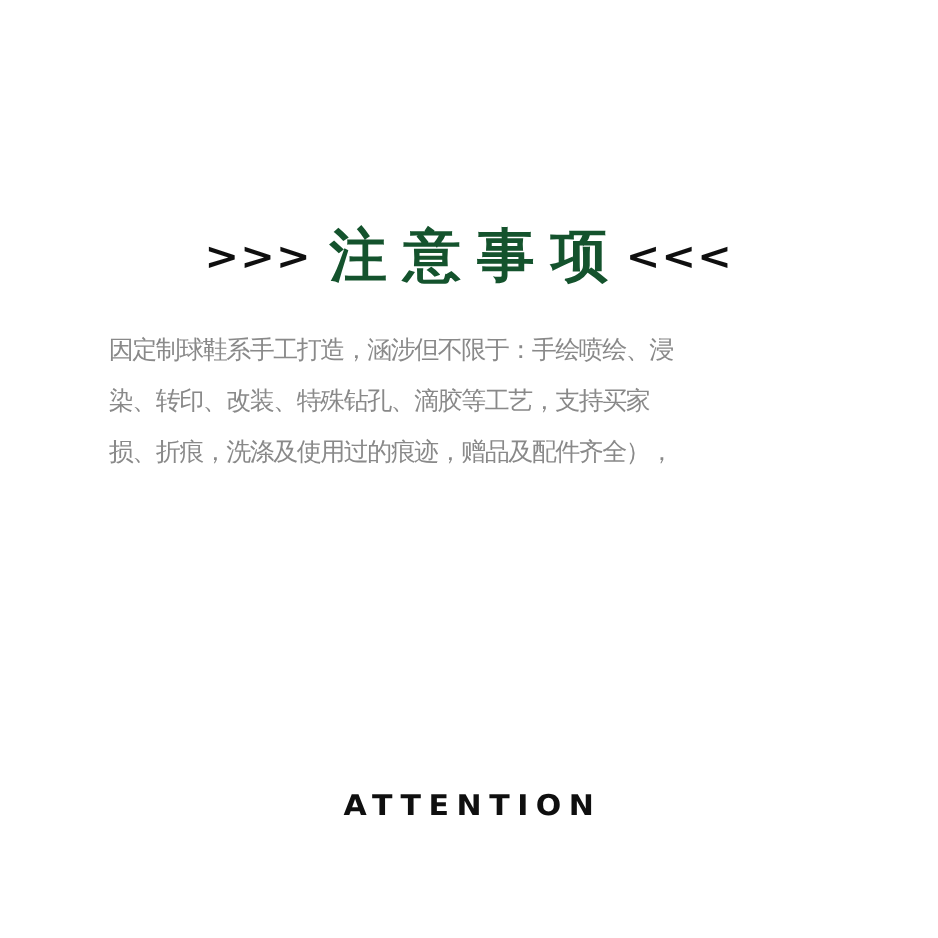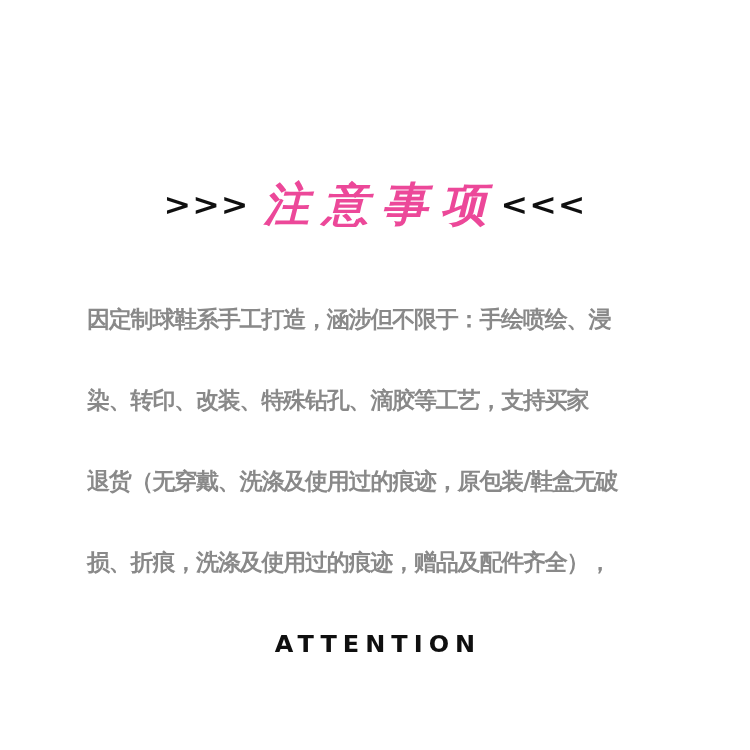--- a/index.html
+++ b/index.html
@@ -39,26 +39,25 @@
     margin-right: -13px; 
     white-space: nowrap;
   }
   .notice-body {
     position: absolute;
     top: 259px;
     left: 87px;
     width: 590px;
   }
   .body-line {
-    font-size: 23px;
+    font-size: 20px;
     line-height: 41px;
     letter-spacing: -1.2px;
     white-space: nowrap;
-    font-weight: 700;
-    margin-top: 40px;
+    font-weight: 400;
   }
   .footer-caption {
     position: absolute;
     top: 630px;
     left: 0;
     width: 750px;
     text-align: center;
     font-size: 24px;
     font-weight: 800;
     letter-spacing: 6px;
@@ -67,26 +66,25 @@
     white-space: nowrap;
   }
 </style>
 </head>
 <body>
 
 <div class="canvas">
 
   <div class="title-row">
     <span class="chevrons" style="color: rgb(15, 15, 15);">&gt;&gt;&gt;</span>
-    <h1 class="page-title" style="color: #ec4899; font-style: italic;">注意事项</h1>
+    <h1 class="page-title" style="color: #14532d;">注意事项</h1>
     <span class="chevrons" style="color: rgb(15, 15, 15);">&lt;&lt;&lt;</span>
   </div>
 
   <div class="notice-body" style="color: rgb(137, 137, 137);">
       <div class="body-line">因定制球鞋系手工打造，涵涉但不限于：手绘喷绘、浸</div>
       <div class="body-line">染、转印、改装、特殊钻孔、滴胶等工艺，支持买家</div>
-      <div class="body-line">退货（无穿戴、洗涤及使用过的痕迹，原包装/鞋盒无破</div>
       <div class="body-line">损、折痕，洗涤及使用过的痕迹，赠品及配件齐全），</div>
     </div>
 
   <div class="footer-caption" style="color: rgb(15, 15, 15);">ATTENTION</div>
 
 </div>
 
 </body></html>

